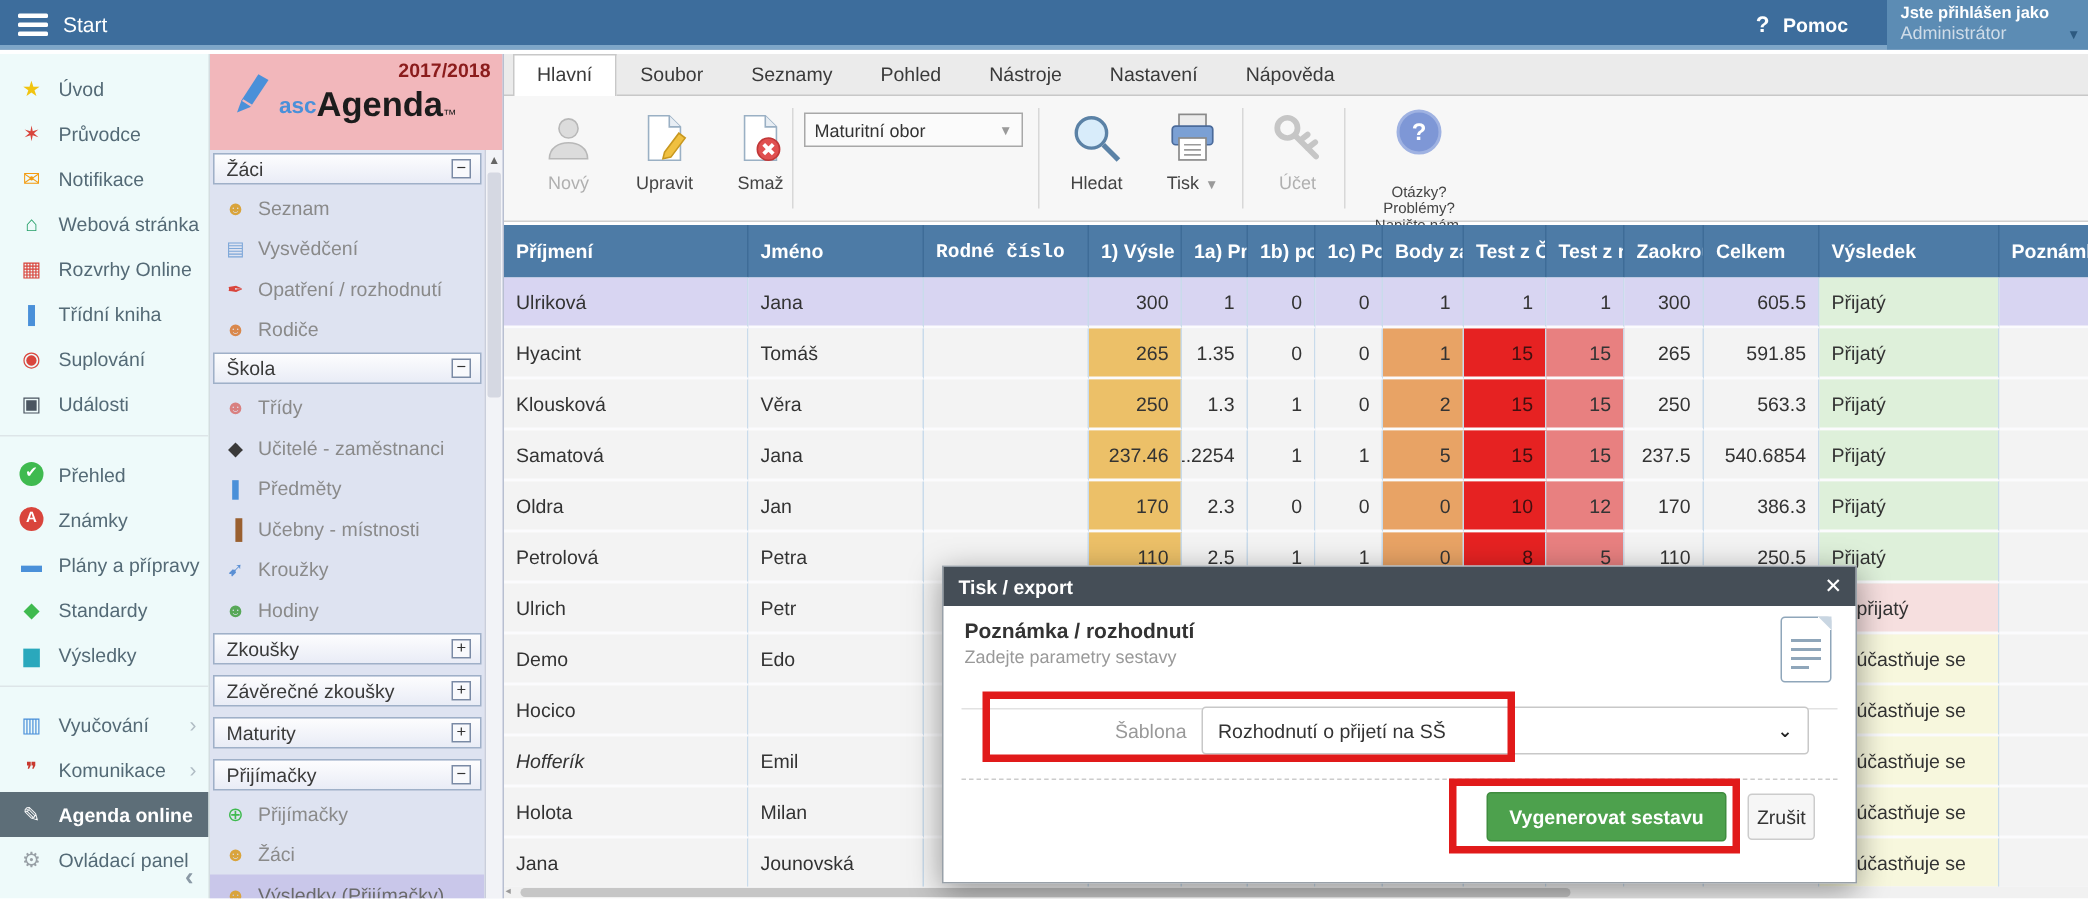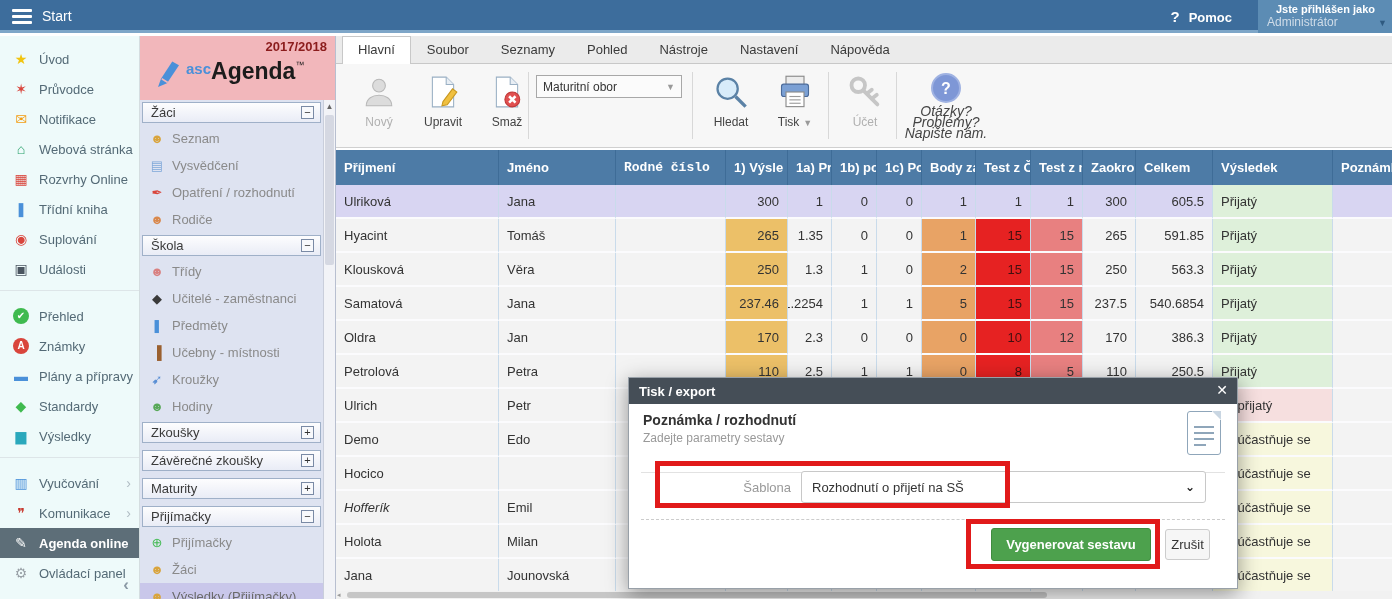--- a/index.html
+++ b/index.html
@@ -7,40 +7,40 @@
   body { position:relative; font-family:"Liberation Sans","DejaVu Sans",sans-serif; background:#fff; font-size:13px; color:#333; }
 
   
   #topbar { position:absolute; left:0; top:0; width:1392px; height:33px; background:#3d6d9c; border-bottom:3px solid #7ea6c8; z-index:30; }
   #hamburger { position:absolute; left:12px; top:9px; width:20px; height:16px; cursor:pointer; }
   #hamburger i { display:block; height:3px; background:#fff; margin-bottom:3px; border-radius:1px; }
   #start-label { position:absolute; left:42px; top:8px; color:#fff; font-size:14px; }
   #help { position:absolute; right:160px; top:8px; color:#fff; font-weight:bold; }
   #help .qm { font-size:15px; margin-right:9px; }
   #userbox { position:absolute; right:0; top:0; width:134px; height:33px; background:#5c8cb4; padding:3px 8px 0 9px; }
-  #userbox .l1 { color:#fff; font-weight:bold; font-size:11px;text-align:center; }
+  #userbox .l1 { color:#fff; font-weight:bold; font-size:11px; }
   #userbox .l2 { color:#cfdce8; font-size:12px; }
   #userbox .caret { position:absolute; right:5px; bottom:5px; color:#2e5a80; font-size:9px; }
 
   
   #lsidebar { position:absolute; left:0; top:36px; width:140px; height:563px; background:#eefafa; border-right:1px solid #d4dde0; overflow:hidden; z-index:5; }
   #lsidebar .group { padding-top:8px; }
   #lsidebar .divider { border-top:1px solid #dde5e8; margin:6px 0 2px 0; }
   .nav-item { position:relative; height:30px; display:flex; align-items:center; padding-left:11px; color:#546a76; cursor:pointer; }
   .nav-item .nicon { width:20px; text-align:center; margin-right:8px; font-size:14px; flex:none; }
   .nav-item .nicon.circled { width:16px; height:16px; border-radius:50%; color:#fff; font-size:10px; font-weight:bold; line-height:16px; margin-left:2px; margin-right:10px; }
   .nav-item .chev { position:absolute; right:8px; color:#b0bcc4; font-size:14px; }
   .nav-item.selected { background:#5d6e78; color:#fff; font-weight:bold; }
   #lcollapse { position:absolute; bottom:4px; right:10px; color:#8a99a5; font-size:17px; font-weight:bold; cursor:pointer; }
 
   
   #asidebar { position:absolute; left:140px; top:36px; width:196px; height:563px; background:#dee3f1; border-right:1px solid #b8bfd0; overflow:hidden; z-index:5; }
   #alogo { position:relative; width:100%; height:64px; background:#f2b7bb; }
   #alogo .year { position:absolute; top:3px; right:8px; color:#8b1c1c; font-weight:bold; font-size:13px;margin-left:48px; }
-  #alogo .logorow { position:absolute; left:12px; top:24px; display:flex; align-items:flex-start; }
+  #alogo .logorow { position:absolute; left:12px; top:12px; display:flex; align-items:flex-end; }
   #alogo .asc { color:#4a90d9; font-size:15px; font-weight:bold; padding-bottom:2px; }
   #alogo .agenda { color:#1c1c1c; font-size:23px; font-weight:bold; line-height:1; }
   #alogo .tm { color:#1c1c1c; font-size:9px; vertical-align:top; }
   #asections { position:absolute; left:0; top:64px; right:12px; bottom:0; }
   .sec-header { position:relative; height:21px; margin:2px 2px 2px 2px; background:linear-gradient(#fdfdfe,#e9ecf6); border:1px solid #9fb0c8; display:flex; align-items:center; padding-left:8px; color:#3a3a3a; cursor:pointer; }
   .sec-header + .sec-header, .sec-gap { margin-top:7px; }
   .sec-header .toggle { position:absolute; right:6px; top:3px; width:13px; height:13px; border:1px solid #7a8aa5; background:#f8f9fc; font-size:11px; line-height:11px; text-align:center; color:#333; }
   .sec-item { position:relative; height:27px; display:flex; align-items:center; padding-left:8px; color:#8a8a8a; cursor:pointer; }
   .sec-item .sicon { width:18px; text-align:center; margin-right:6px; font-size:13px; flex:none; }
   .sec-item.selected { background:#c9c7ea; color:#6a6a6a; }
@@ -57,21 +57,21 @@
   .tsep { position:absolute; top:8px; bottom:8px; width:1px; background:#d8d8d8; }
   .tbtn { position:absolute; top:7px; width:58px; height:70px; text-align:center; cursor:pointer; }
   .tbtn .ticon { height:42px; display:flex; align-items:center; justify-content:center; }
   .tbtn .tlabel { font-size:12px; color:#444; margin-top:2px; }
   .tbtn.disabled .tlabel { color:#b0b0b0; }
   .tbtn .tlabel .pcaret { color:#9a9a9a; font-size:9px; margin-left:4px; }
   #filter-select { position:absolute; left:200px; top:11px; width:146px; height:23px; background:#fbfbfb; border:1px solid #a8a8a8; font-size:12px; color:#333; display:flex; align-items:center; padding-left:6px; cursor:default; }
   #filter-select .scaret { position:absolute; right:6px; color:#9a9a9a; font-size:9px; }
   #qbtn { width:84px; }
   #qbtn .qcircle { width:30px; height:30px; margin:2px auto 0 auto; border-radius:50%; background:#7e97d6; border:2px solid #9fb2e2; color:#fff; font-weight:bold; font-size:16px; line-height:27px; }
-  #qbtn .qtext { font-size:14px; color:#444; line-height:11px; margin-top:3px;font-style:italic; }
+  #qbtn .qtext { font-size:10px; color:#444; line-height:11px; margin-top:20px; }
 
   
   #tablewrap { position:absolute; left:0; top:114px; right:0; bottom:0; overflow:hidden; background:#fff; }
   #thead { display:flex; width:1057px; height:35px; background:#4d7ba6; }
   #thead .hc { flex:none; display:flex; align-items:center; padding:0 8px; color:#fff; font-weight:bold; border-right:1px solid #3e6c97; white-space:nowrap; overflow:hidden; cursor:pointer; }
   .trow { display:flex; width:1091px; height:34px; cursor:pointer; }
   .trow .cell { flex:none; display:flex; align-items:center; padding:0 8px; background:#f3f3f3; border-right:1px solid #c9dbeb; border-bottom:2px solid #fbfbfd; white-space:nowrap; overflow:hidden; color:#333; }
   .trow .cell.num { justify-content:flex-end; }
   .trow.sel .cell { background:#d8d5f2; }
   .cell.c-vysle { background:#ecc068 !important; }

